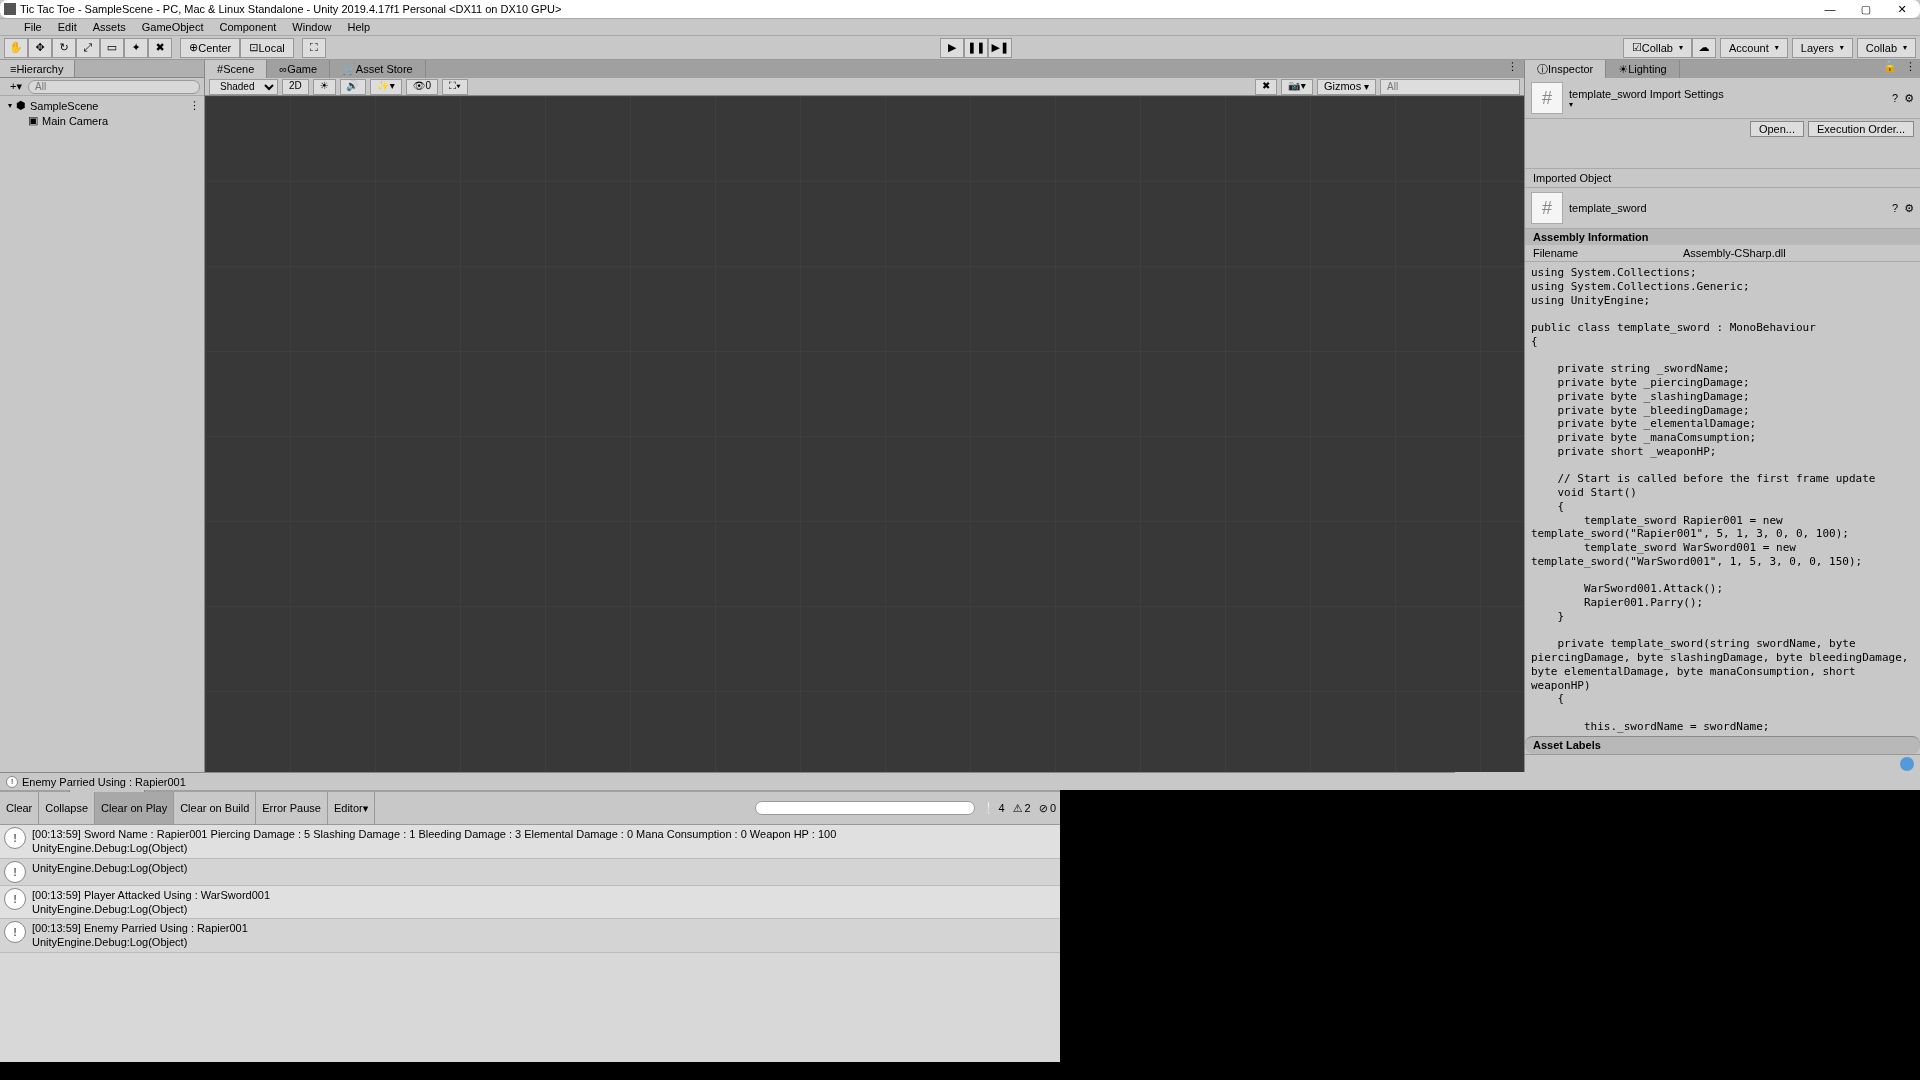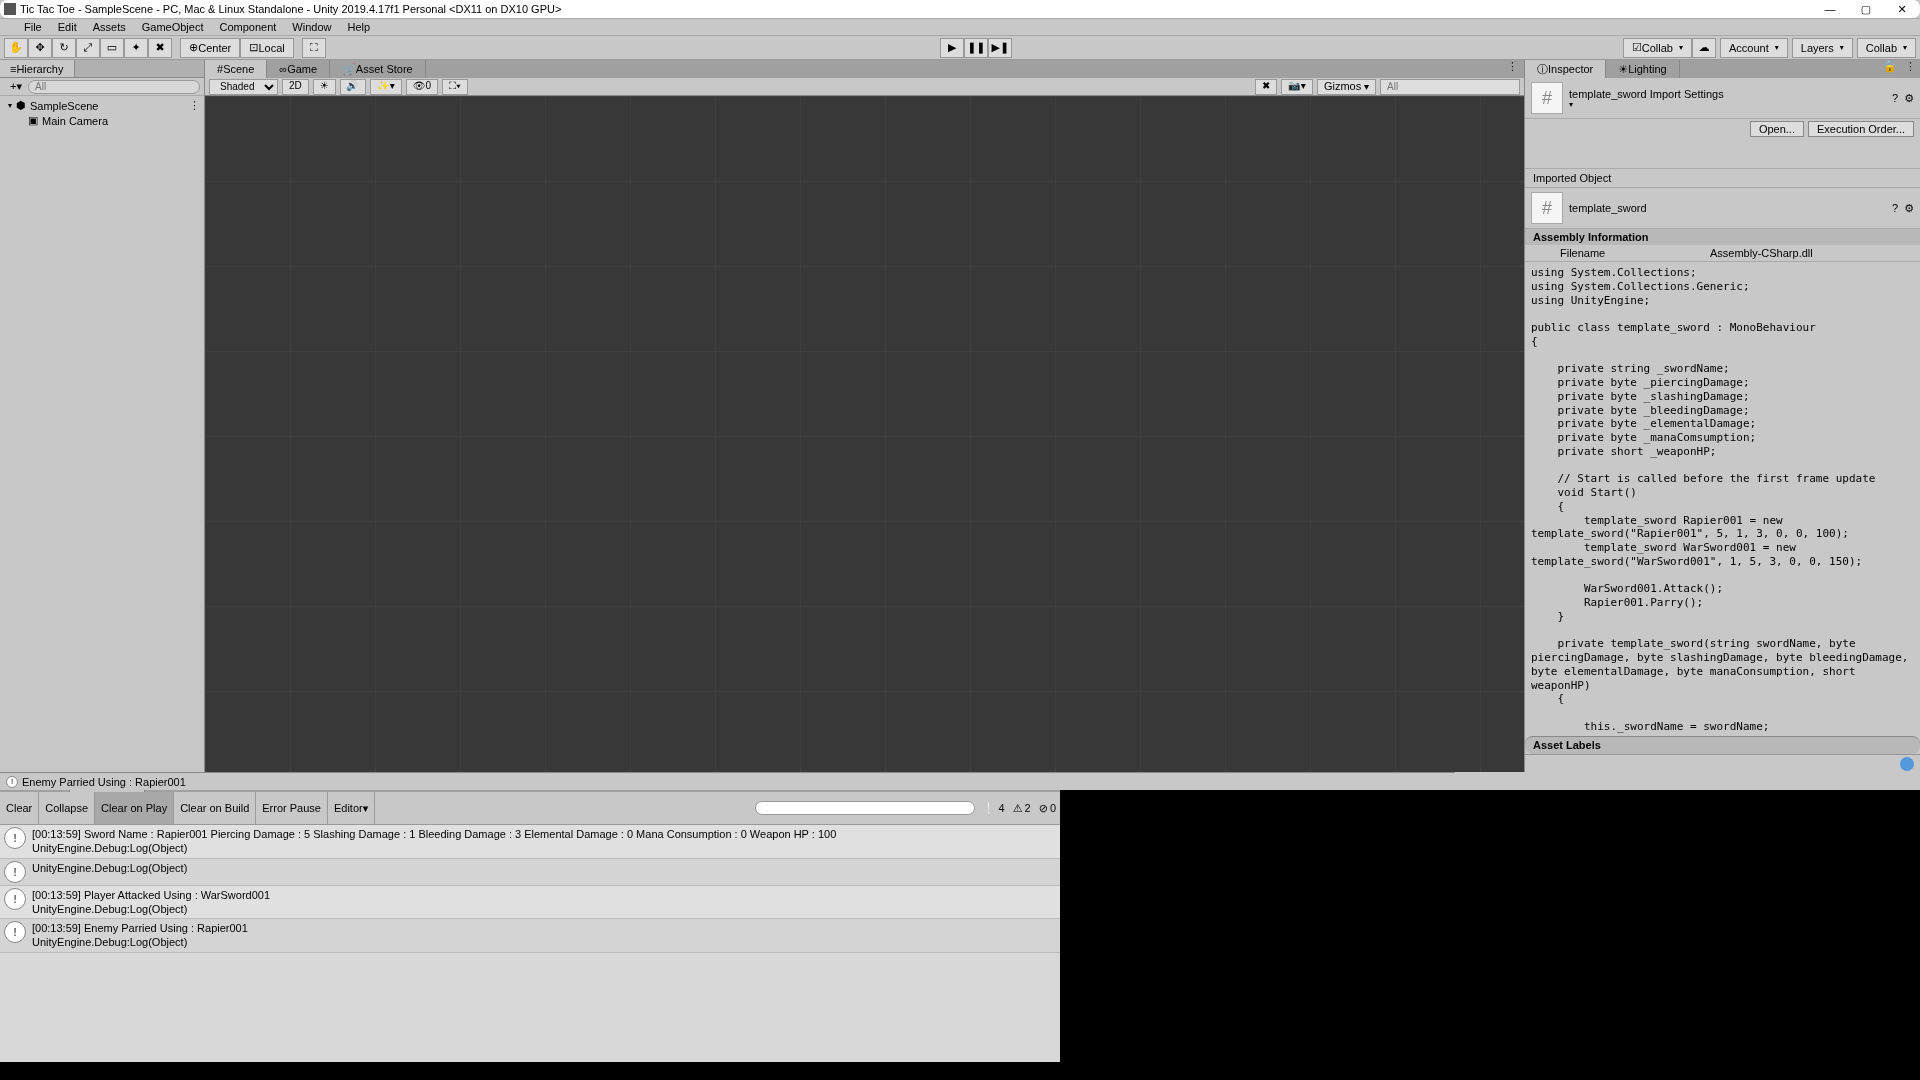--- a/index.html
+++ b/index.html
@@ -48,21 +48,21 @@
 
 .inspector { width: 395px; display: flex; flex-direction: column; background: #c8c8c8; }
 .insp-tabs { height: 18px; background: #a0a0a0; display: flex; }
 .insp-header { padding: 4px 6px; display: flex; align-items: center; gap: 6px; border-bottom: 1px solid #aaa; }
 .insp-header .script-icon { width: 32px; height: 32px; background: #f5f5f5; border: 1px solid #aaa; display: flex; align-items: center; justify-content: center; color: #888; font-size: 18px; }
 .insp-header .title-area { flex: 1; }
 .insp-buttons { display: flex; justify-content: flex-end; gap: 4px; padding: 2px 6px; }
 .insp-buttons button { border: 1px solid #888; background: #ddd; padding: 1px 8px; cursor: pointer; }
 .insp-section { border-bottom: 1px solid #aaa; }
 .insp-section-header { padding: 2px 8px; font-weight: bold; background: #b8b8b8; }
-.insp-row { display: flex; padding: 2px 8px; margin-left: 27px; }
+.insp-row { display: flex; padding: 2px 8px; }
 .insp-row .label { width: 150px; }
 .code-view { flex: 1; background: #c8c8c8; padding: 4px 6px; font-family: "Consolas", monospace; font-size: 11px; white-space: pre-wrap; overflow: hidden; line-height: 1.25; }
 .asset-labels-bar { height: 18px; background: #b8b8b8; border-top: 1px solid #888; padding: 2px 8px; font-weight: bold; border-radius: 8px; }
 .asset-bottom { height: 18px; border-top: 1px solid #999; display: flex; justify-content: flex-end; padding: 2px 6px; }
 .asset-bottom .tag-icon { width: 14px; height: 14px; border-radius: 50%; background: #5599dd; }
 
 .bottom-area { height: 290px; border-top: 2px solid #888; display: flex; flex-direction: column; }
 .bottom-tabs { height: 18px; background: #a0a0a0; display: flex; }
 .console-toolbar { height: 33px; background: #c8c8c8; border-bottom: 1px solid #999; display: flex; align-items: center; }
 .console-toolbar .btn { padding: 0 6px; border-right: 1px solid #999; height: 100%; display: flex; align-items: center; cursor: pointer; }

